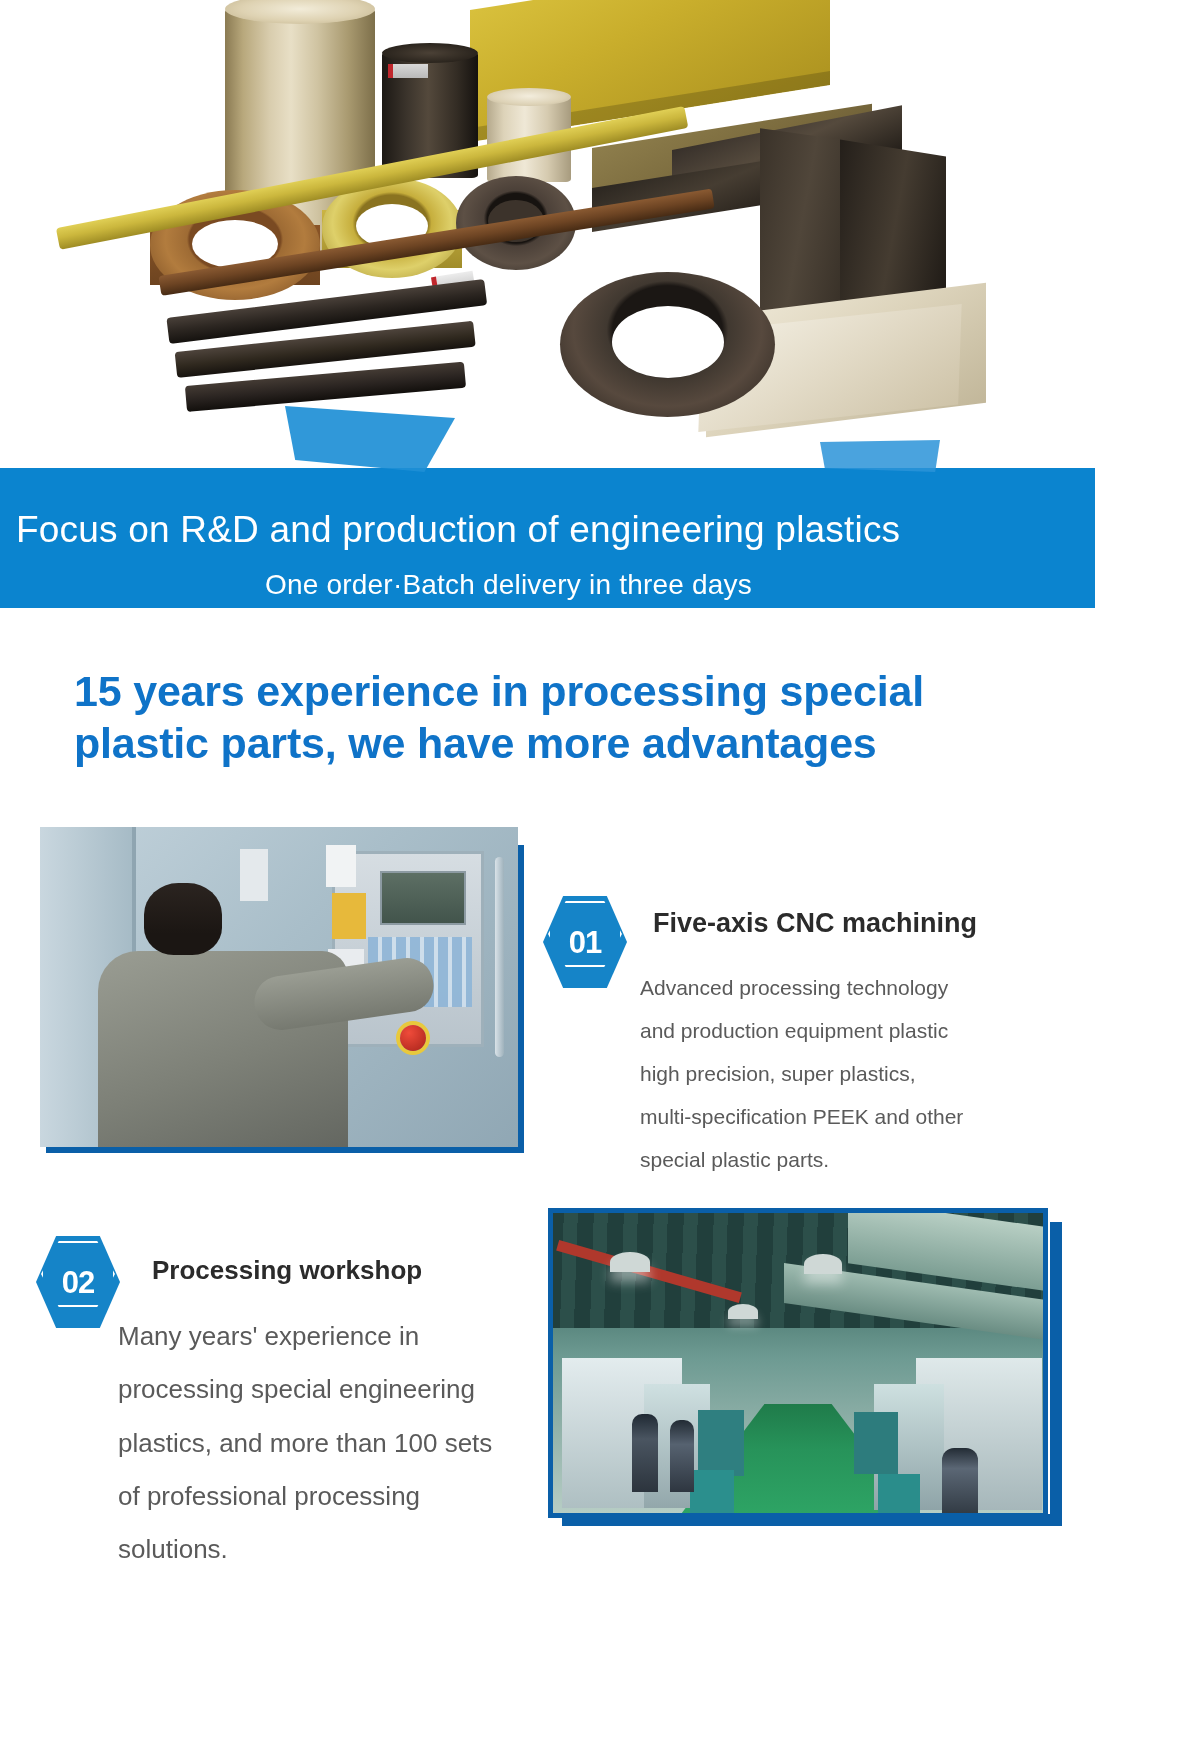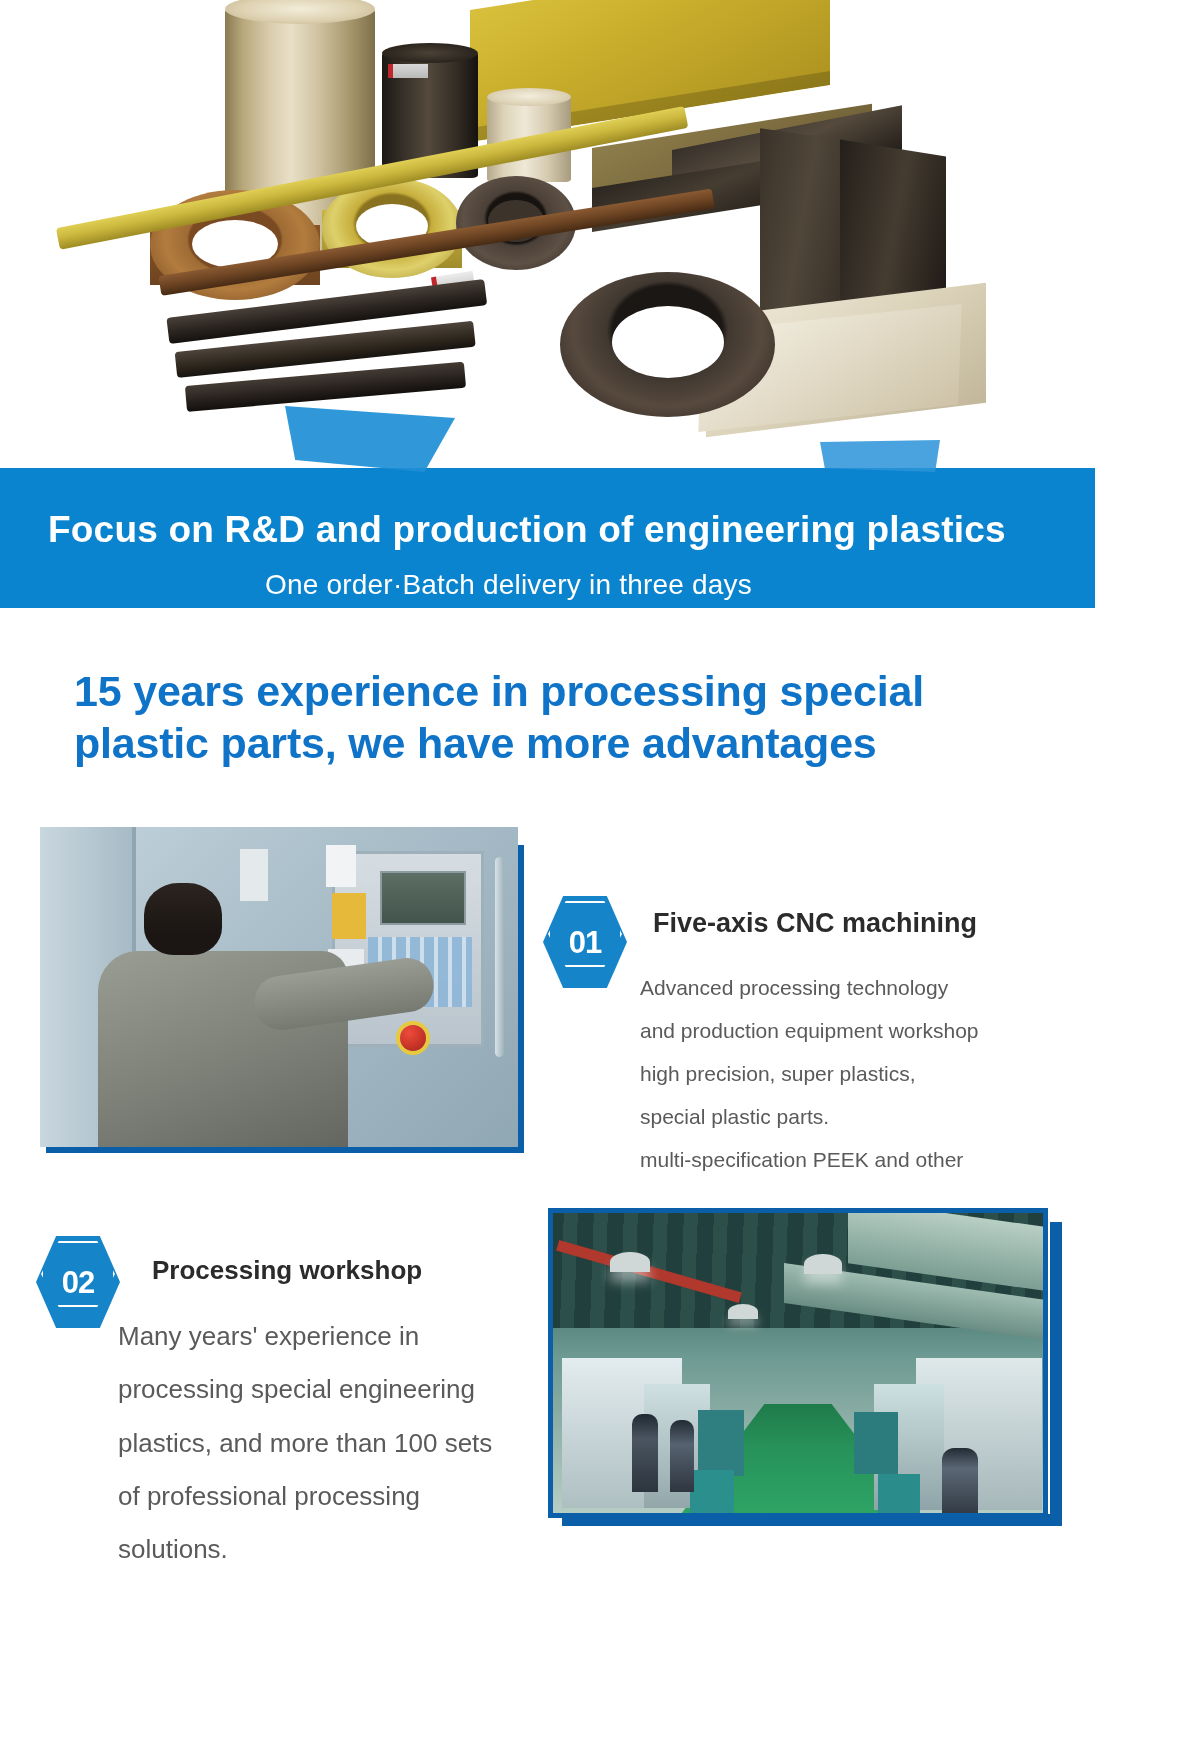--- a/index.html
+++ b/index.html
@@ -183,22 +183,22 @@
     position:absolute; left: 285px; top: -62px; width: 170px; height: 66px;
     background: #1e8fd6; opacity:.92;
     clip-path: polygon(0 0, 100% 18%, 82% 100%, 6% 82%);
   }
   .banner-shard2 {
     position:absolute; left: 820px; top: -28px; width: 120px; height: 32px;
     background: #2a93d8; opacity:.85;
     clip-path: polygon(0 6%, 100% 0, 96% 100%, 4% 88%);
   }
   .banner-line1 {
-    color: #ffffff; font-size: 37px; font-weight: 700;
-    padding-left: 48px; line-height: 1.1; margin-top: 32px;
+    color: #ffffff; font-size: 37px; font-weight: 400;
+    padding-left: 16px; line-height: 1.1; margin-top: 32px;
     letter-spacing: .2px; white-space: nowrap;
   }
   .banner-line2 {
     color: #ffffff; font-size: 28px; font-weight: 400;
     text-align: center; margin-top: 18px; padding-right: 78px;
     letter-spacing: .2px; white-space: nowrap;
   }
 
   
   .headline {
@@ -407,24 +407,24 @@
 
   <div class="badge" id="badge01">
     <div class="inner"></div>
     <span class="num">01</span>
   </div>
 
   <div class="f1-title">Five-axis CNC machining</div>
 
   <div class="f1-body">
     <div>Advanced processing technology</div>
-    <div>and production equipment workshop</div>
+    <div>and production equipment plastic</div>
     <div>high precision, super plastics,</div>
+    <div>multi-specification PEEK and other</div>
     <div>special plastic parts.</div>
-    <div>multi-specification PEEK and other</div>
   </div>
 
   <div class="badge" id="badge02">
     <div class="inner"></div>
     <span class="num">02</span>
   </div>
 
   <div class="f2-title">Processing workshop</div>
 
   <div class="f2-body">

